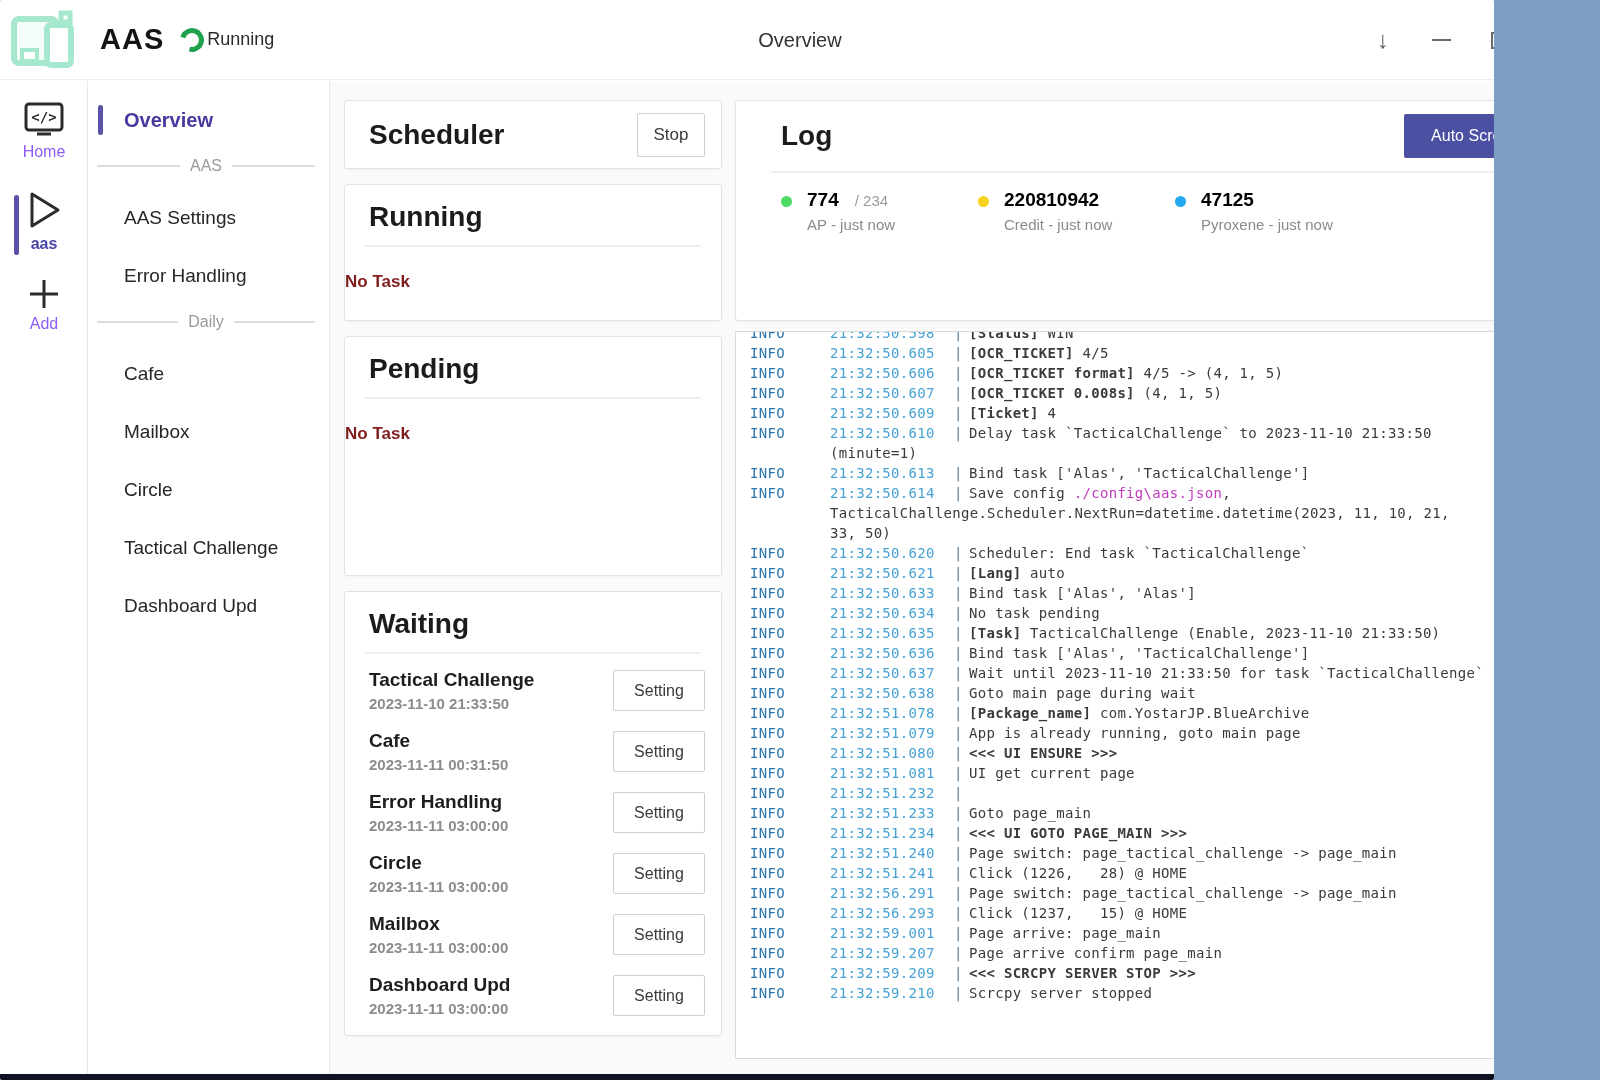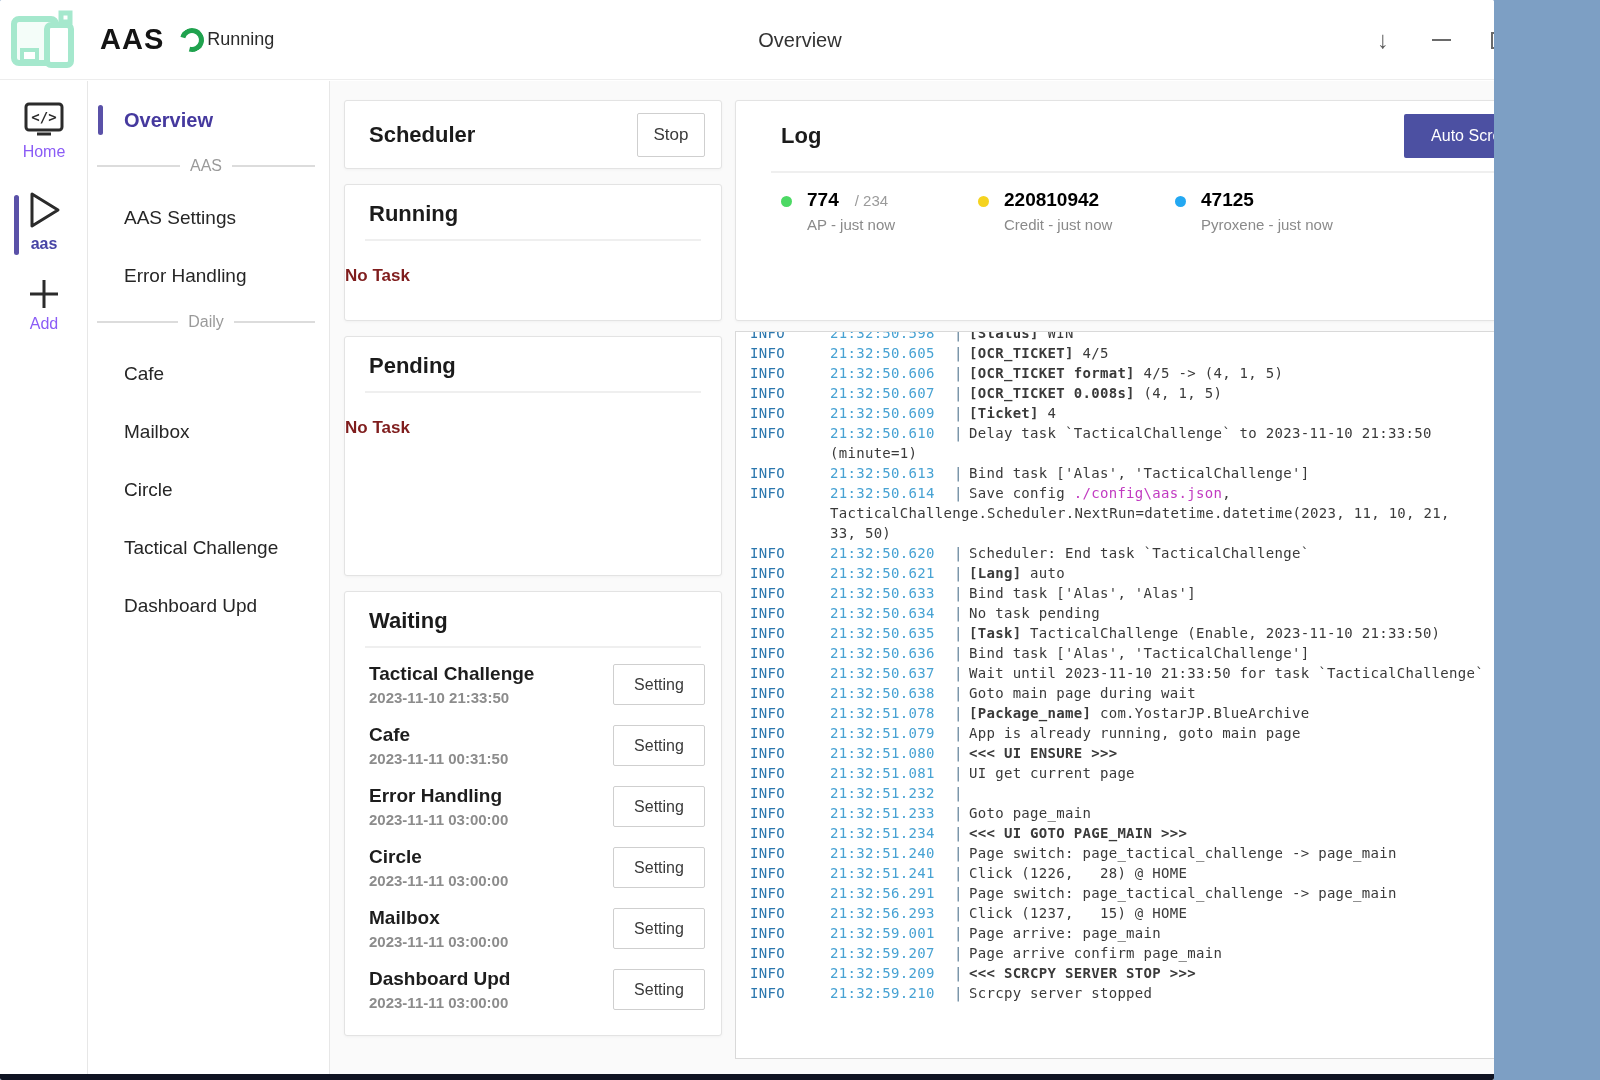--- a/index.html
+++ b/index.html
@@ -31,21 +31,21 @@
   .nav-overview .ovbar { position:absolute; left:9px; top:0; width:5px; height:30px; background:#5a51a8; border-radius:3px; }
   .nav-overview .ovtext { font-size:20px; font-weight:700; color:#45399e; }
   .nav-divider { display:flex; align-items:center; margin:22px 14px 0 8px; }
   .nav-divider .dline { flex:1; height:2px; background:#dcdcdc; }
   .nav-divider .dlabel { margin:0 10px; font-size:16px; color:#9a9a9a; }
   .nav-item { padding-left:35px; height:30px; margin-top:28px; display:flex; align-items:center; font-size:19px; color:#262626; cursor:default; }
 
   
   .content { position:absolute; left:330px; top:81px; width:1270px; height:999px; background:#fafafa; }
   .card { position:absolute; background:#fff; border:1px solid #e3e3e3; border-radius:3px; box-shadow:0 1px 3px rgba(0,0,0,0.04); }
-  .card-title { font-size:22px; font-weight:600; color:#1b1b1b; }
+  .card-title { font-size:28px; font-weight:600; color:#1b1b1b; }
   .cdivider { height:2px; background:#efefef; margin:12px 20px 0 20px; }
   .empty-msg { text-align:left; color:#7f1d1d; font-size:17px; font-weight:600; margin-top:25px; }
 
   .btn { background:#fff; border:1px solid #cfcfcf; border-radius:2px; color:#3a3a3a; font-family:"Liberation Sans",sans-serif; cursor:default; }
   .btn-stop { width:68px; height:44px; font-size:17px; }
   .btn-setting { width:92px; height:41px; font-size:16px; flex:none; }
   .btn-primary { background:#4c50a2; border:none; color:#fff; width:160px; height:44px; font-size:16px; border-radius:2px; cursor:default; }
 
   .card-scheduler { left:14px; top:19px; width:378px; height:69px; display:flex; align-items:center; justify-content:space-between; padding:0 16px 0 24px; }
   .card-running  { left:14px; top:103px; width:378px; height:137px; padding-top:16px; }

